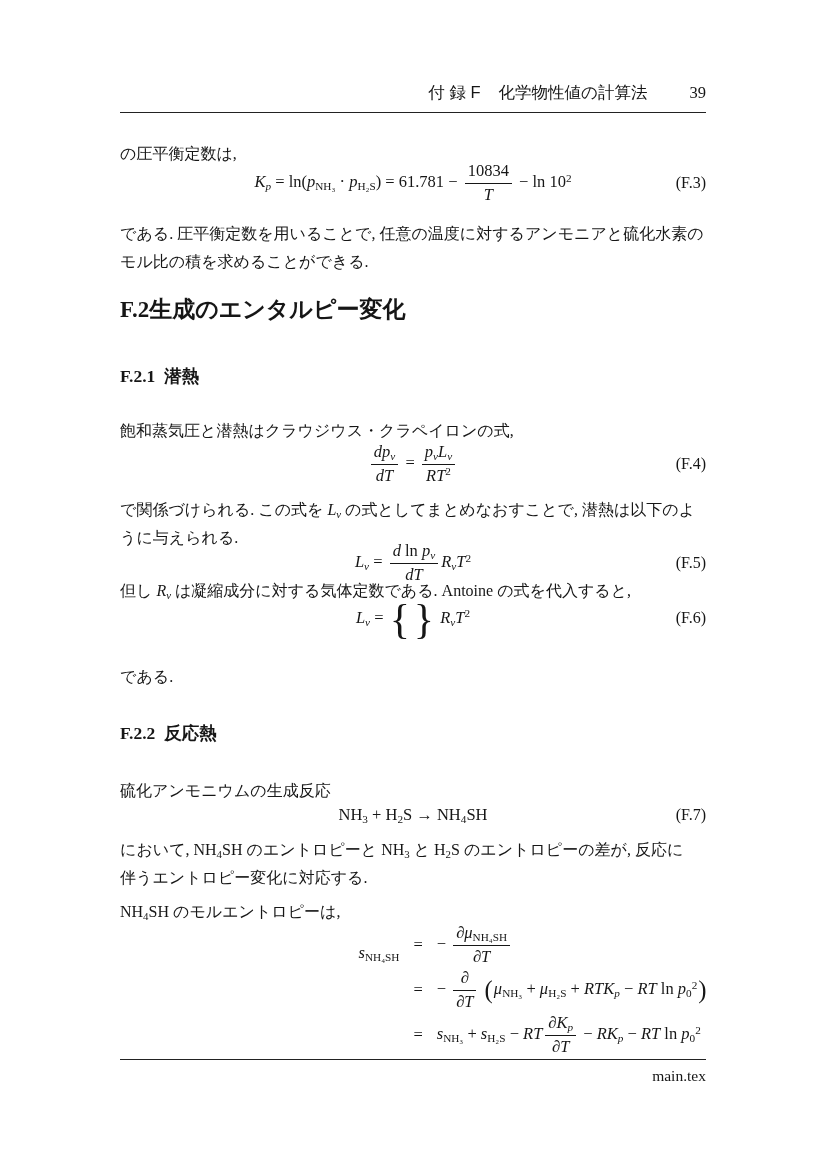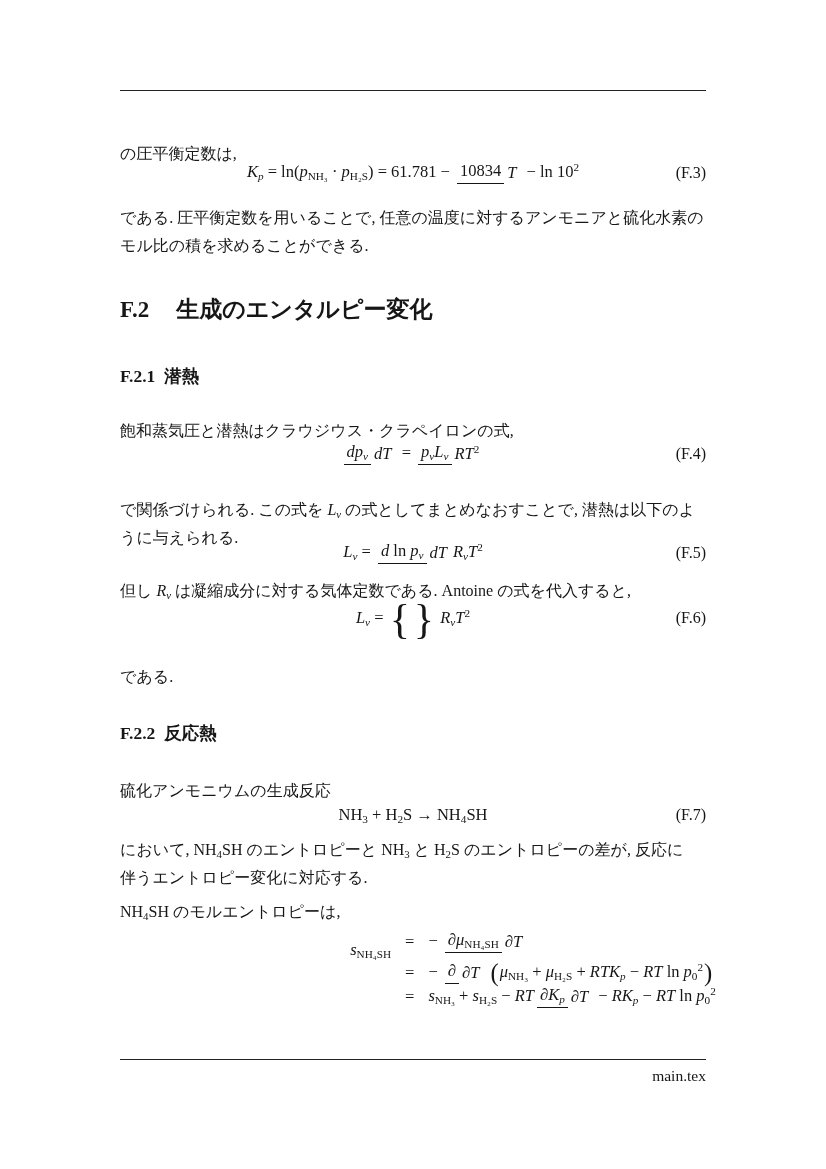--- a/index.html
+++ b/index.html
@@ -25,34 +25,34 @@
 
   
   .para { font-size:16px; line-height:28px; text-align:justify; }
   .para i, .eq i { font-family:"Liberation Serif","DejaVu Serif",serif; }
 
   
   .sec-h { font-weight:bold; white-space:nowrap; }
   .sec-h .num { font-family:"Liberation Serif","DejaVu Serif",serif; }
   .sec-h .ttl { font-family:"Liberation Sans","DejaVu Sans",sans-serif; }
   .h-section { font-size:23px; }
-  .h-section .ttl { margin-left:27px; }
+  .h-section .ttl { }
   .h-subsection { font-size:17.5px; }
   .h-subsection .ttl { margin-left:9px; }
 
   
   .eq { display:flex; justify-content:center; align-items:center; font-size:16.5px; }
   .eq-no {
     position:absolute; right:0; top:50%; transform:translateY(-50%);
     font-size:16px; font-style:normal;
   }
   sub { font-size:0.68em; line-height:0; vertical-align:-0.28em; }
   sup { font-size:0.68em; line-height:0; vertical-align:0.5em; }
   sub i { letter-spacing:0; }
-  .frac { display:inline-flex; flex-direction:row; vertical-align:middle; text-align:center; margin:0 3px; }
+  .frac { display:inline-flex; flex-direction:column; vertical-align:middle; text-align:center; margin:0 3px; }
   .frac .num { display:block; padding:0 3px 2px; border-bottom:1px solid #161616; line-height:1.15; }
   .frac .den { display:block; padding:2px 3px 0; line-height:1.15; }
   .brace { font-size:2.55em; font-weight:350; vertical-align:middle; line-height:0; margin:0 2px; }
   .paren { font-size:1.5em; vertical-align:middle; line-height:0; margin:0 1px; }
 
   
   .eqarray {
     display:grid; grid-template-columns:max-content max-content max-content;
     justify-content:center; align-items:center; column-gap:14px; row-gap:2px;
     font-size:16.5px;
@@ -66,33 +66,38 @@
   .pg-footer {
     top:1059px; border-top:1.5px solid #222; padding-top:7px;
     display:flex; justify-content:flex-end; align-items:baseline;
     font-size:15.5px;
   }
 </style>
 </head>
 <body>
 
 <div class="abs pg-header">
+  <span class="hdr-right">
+    <span class="hdr-appendix">付 録 F</span>
+    <span>化学物性値の計算法</span>
+    <span class="hdr-pageno">39</span>
+  </span>
 </div>
 
 <p class="abs para" style="top:140px">の圧平衡定数は,</p>
 
 <div class="abs eq" style="top:162px">
   <span><i>K</i><sub><i>p</i></sub> = ln(<i>p</i><sub>NH₃</sub> · <i>p</i><sub>H₂S</sub>) = 61.781 − <span class="frac">
         <span class="num">10834</span>
         <span class="den"><i>T</i></span>
       </span> − ln 10<sup>2</sup></span>
   <span class="eq-no">(F.3)</span>
 </div>
 
-<p class="abs para" style="top:204px">である. 圧平衡定数を用いることで, 任意の温度に対するアンモニアと硫化水素の<br>モル比の積を求めることができる.</p>
+<p class="abs para" style="top:220px">である. 圧平衡定数を用いることで, 任意の温度に対するアンモニアと硫化水素の<br>モル比の積を求めることができる.</p>
 
 <h1 class="abs sec-h h-section" style="top:294px">
   <span class="num">F.2</span><span class="ttl">生成のエンタルピー変化</span>
 </h1>
 
 <h2 class="abs sec-h h-subsection" style="top:364px">
   <span class="num">F.2.1</span><span class="ttl">潜熱</span>
 </h2>
 
 <p class="abs para" style="top:417px">飽和蒸気圧と潜熱はクラウジウス・クラペイロンの式,</p>

